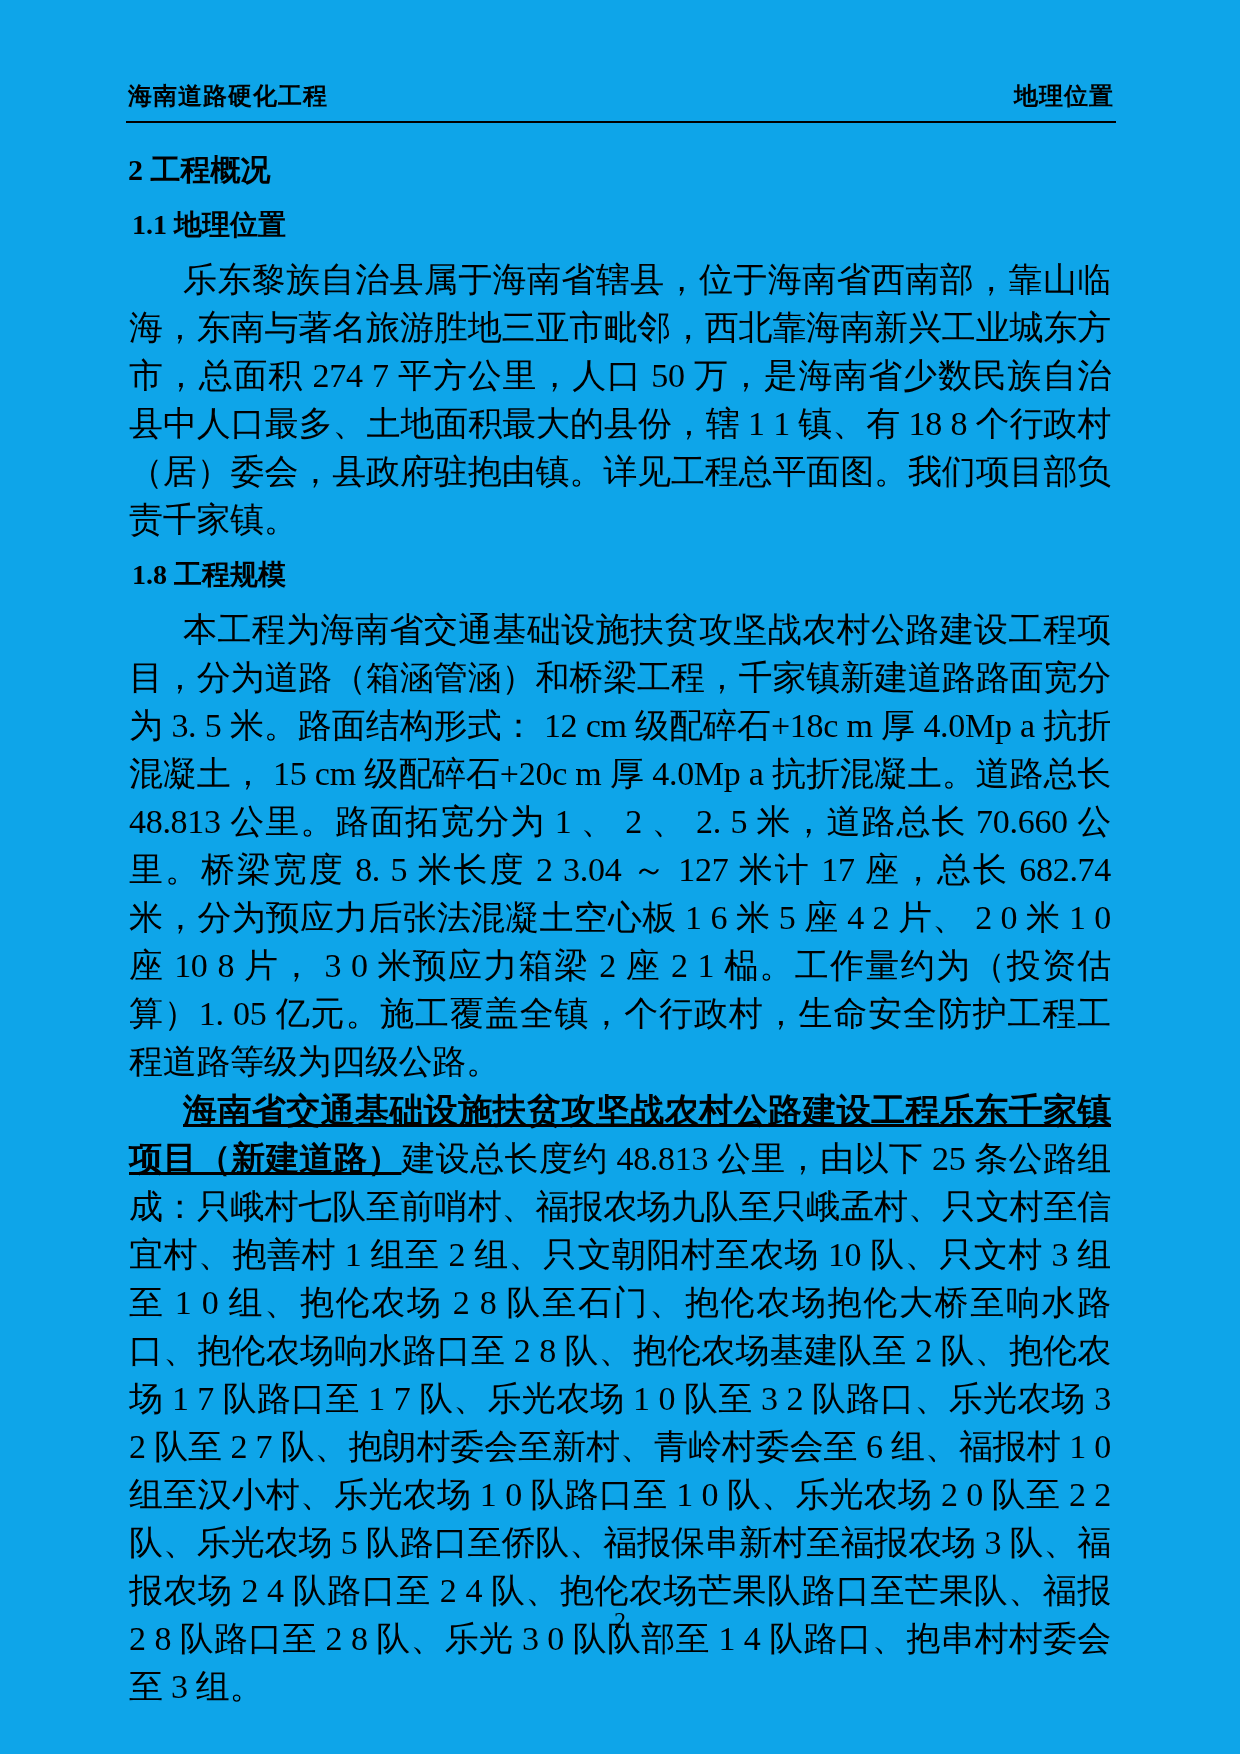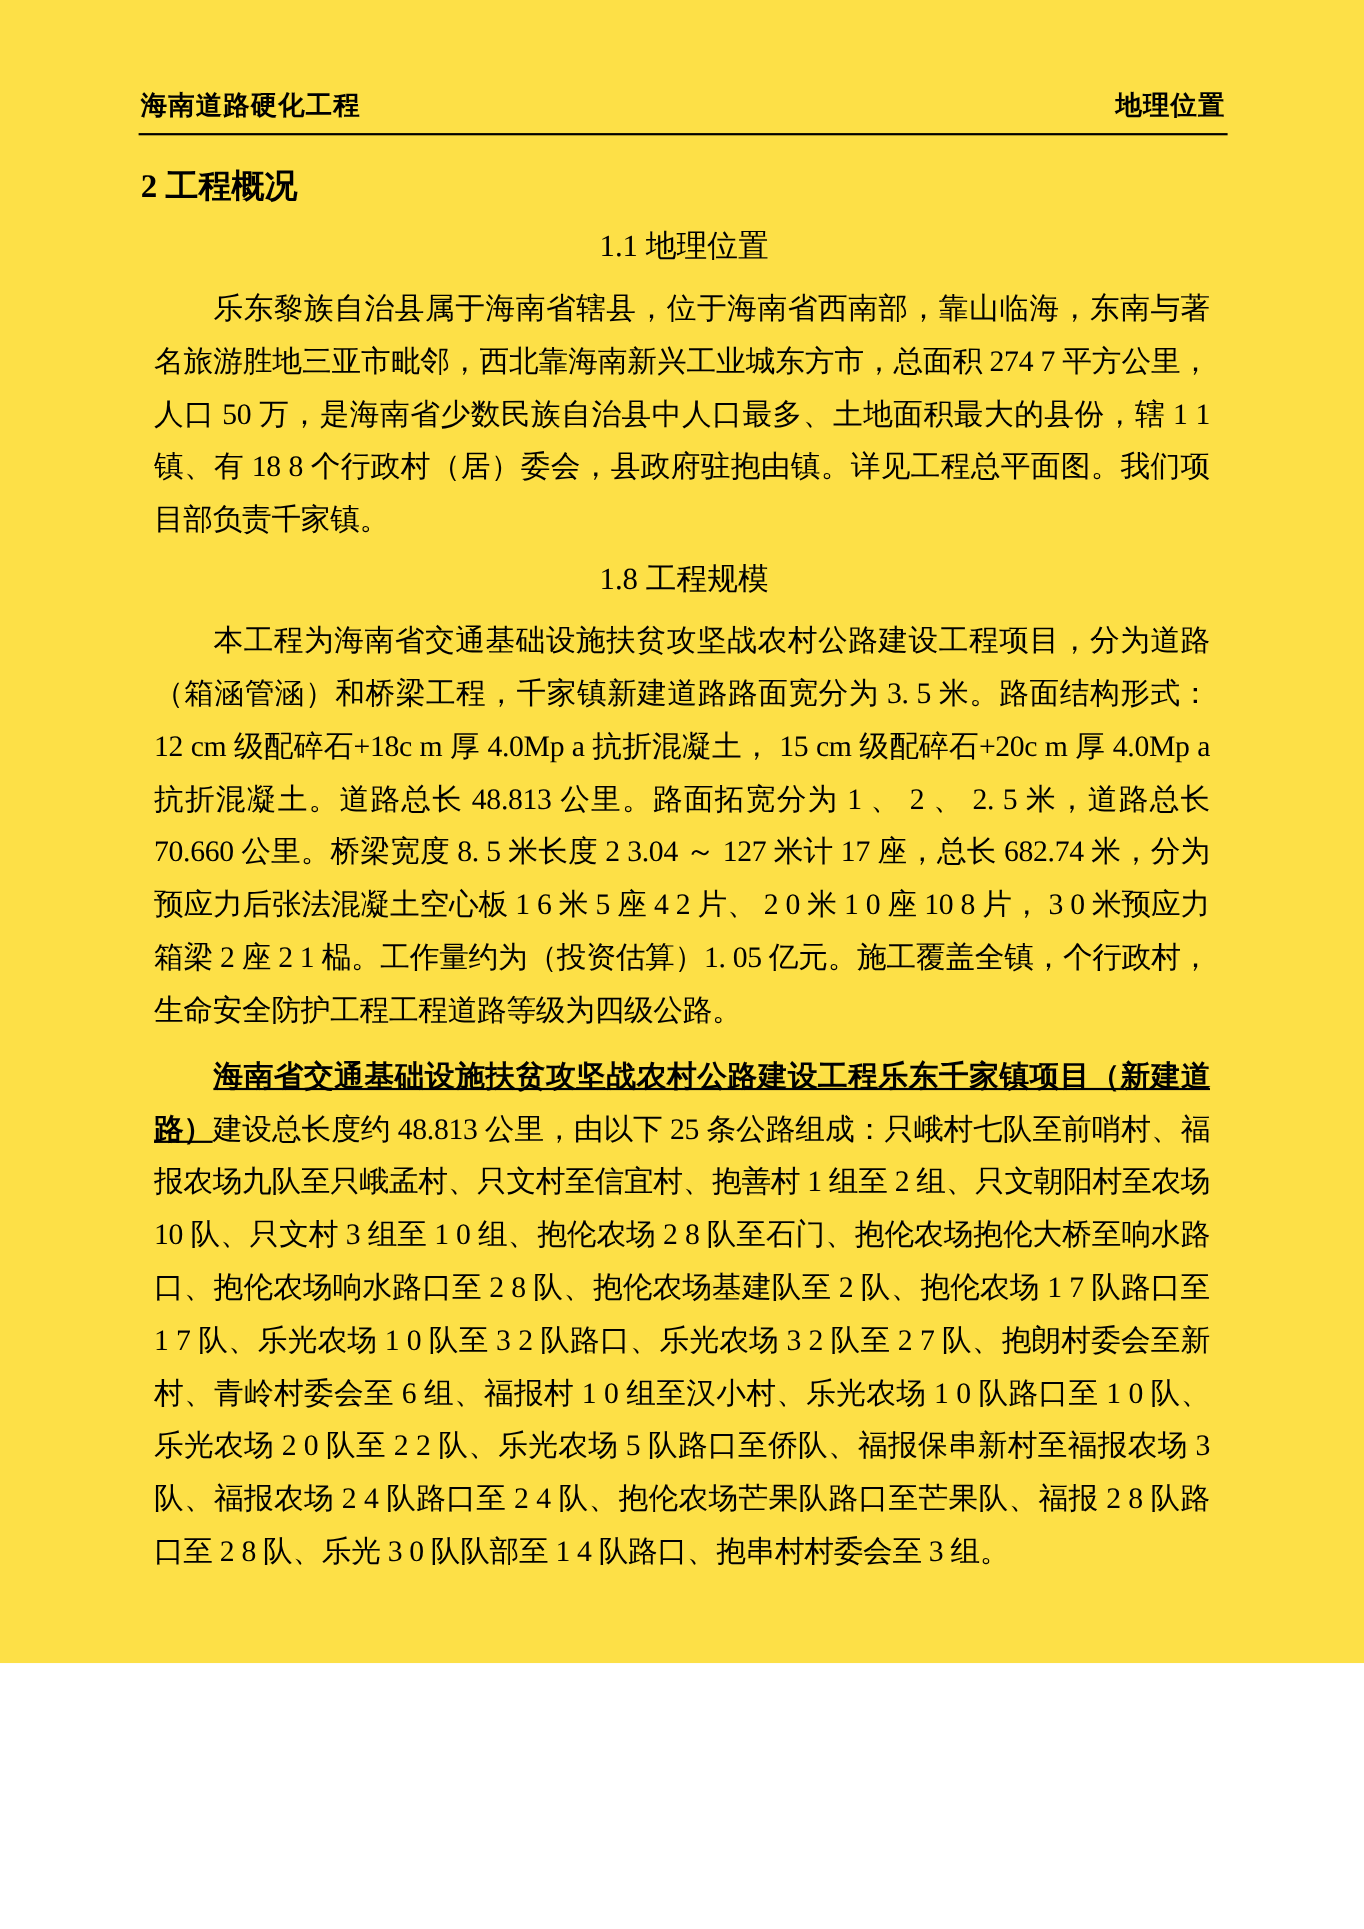--- a/index.html
+++ b/index.html
@@ -3,22 +3,22 @@
 <meta charset="utf-8">
 <style>
   html, body {
     margin: 0;
     padding: 0;
     background: #ffffff;
   }
   .page {
     position: relative;
     width: 1240px;
-    height: 1512px;
-    background: #fde047;
+    height: 1754px;
+    background: #0ea5e9;
     color: #000000;
     font-family: "Liberation Serif", serif;
     overflow: hidden;
   }
   .header {
     position: absolute;
     top: 80px;
     left: 128px;
     right: 126px;
     display: flex;
@@ -44,33 +44,32 @@
   }
   .doc-h1 {
     font-size: 30px;
     font-weight: 700;
     margin: 16px 0 20px 0;
     line-height: 36px;
     font-family: "Liberation Serif", serif;
   }
   .doc-h2 {
     font-size: 28px;
-    font-weight: 400;
+    font-weight: 700;
     margin: 14px 0 14px 4px;
     line-height: 34px;
     font-family: "Liberation Serif", serif;
-    text-align: center;
   }
   .body-p {
-    font-size: 27px;
+    font-size: 34px;
     line-height: 48px;
     letter-spacing: -0.3px;
     text-align: justify;
     text-indent: 54px;
-    margin: 12px;
+    margin: 1px;
   }
   .lead-bold {
     font-weight: 700;
     letter-spacing: -0.6px;
     text-decoration: underline;
   }
   .footer {
     position: absolute;
     top: 1602px;
     left: 0;

